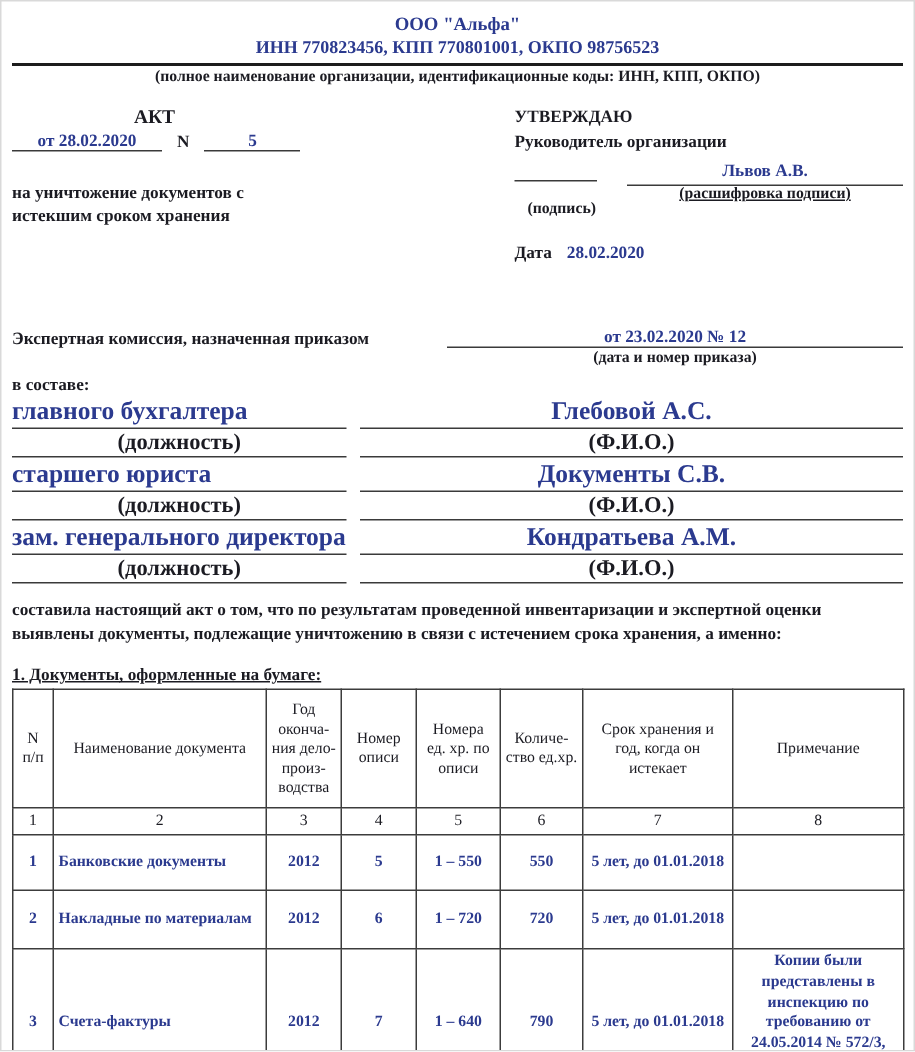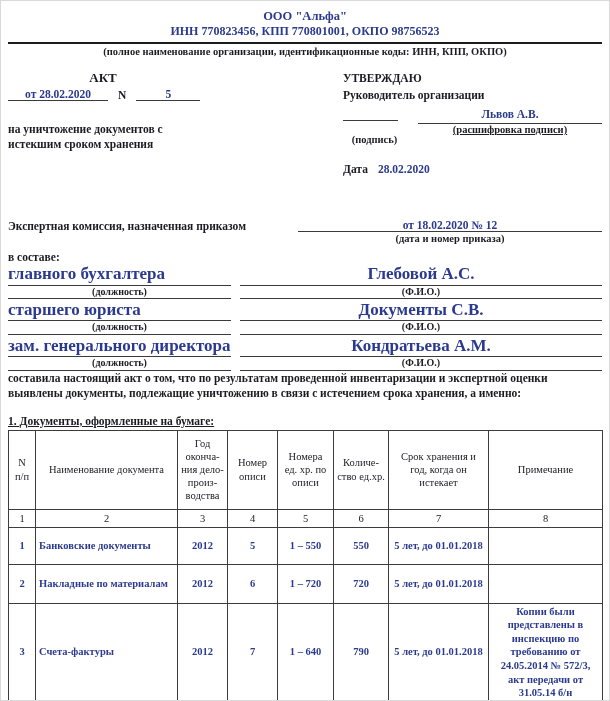--- a/index.html
+++ b/index.html
@@ -35,23 +35,23 @@
   .daterow{margin-top:15px;}
   .daterow .blue{margin-left:10px;}
   .commrow{display:flex;align-items:flex-end;margin-top:41px;font-size:11.5px;}
   .comm-intro{width:290px;}
   .comm-line{flex:1;border-bottom:1px solid #3a3a3a;text-align:center;}
   .comm-cap{margin-left:290px;text-align:center;font-size:10.5px;line-height:1.25;}
   .sostav{margin-top:6px;font-size:11.5px;}
   .memrow{display:flex;justify-content:space-between;font-size:17px;}
   .m-l{width:223px;border-bottom:1px solid #3a3a3a;line-height:1.25;}
   .m-r{width:362px;border-bottom:1px solid #3a3a3a;text-align:center;line-height:1.25;}
-  .memcap{font-size:10px;}
+  .memcap{font-size:15px;}
   .memcap .m-l{text-align:center;}
-  .statement{font-size:11.5px;line-height:1.35;width:596px;}
+  .statement{margin-top:11px;font-size:11.5px;line-height:1.35;width:596px;}
   .sec-title{margin-top:13px;font-size:11.5px;text-decoration:underline;}
   table.doc{border-collapse:collapse;table-layout:fixed;width:594px;margin-top:3px;font-size:10.5px;}
   table.doc th,table.doc td{
     border:1px solid #3c3c3c;text-align:center;vertical-align:middle;
     padding:1px 3px;overflow:hidden;
   }
   table.doc th{font-weight:normal;white-space:pre-line;height:76px;line-height:1.25;}
   tr.numbers td{font-weight:normal;height:15px;}
   tbody.data td{font-weight:bold;color:#2b3a8f;line-height:1.3;}
   tbody.data td.lft{text-align:left;}
@@ -100,21 +100,21 @@
         <span class="cap-name">(расшифровка подписи)</span>
       </div>
       <div class="daterow">
         <span>Дата</span><span class="blue">28.02.2020</span>
       </div>
     </div>
   </div>
 
   <div class="commrow">
     <div class="comm-intro">Экспертная комиссия, назначенная приказом</div>
-    <div class="comm-line blue">от 18.02.2020 № 12</div>
+    <div class="comm-line blue">от 23.02.2020 № 12</div>
   </div>
   <div class="comm-cap">(дата и номер приказа)</div>
 
   <div class="sostav">в составе:</div>
 
   <div class="memrow">
     <div class="m-l blue">главного бухгалтера</div>
     <div class="m-r blue">Глебовой А.С.</div>
   </div>
   <div class="memrow memcap">

